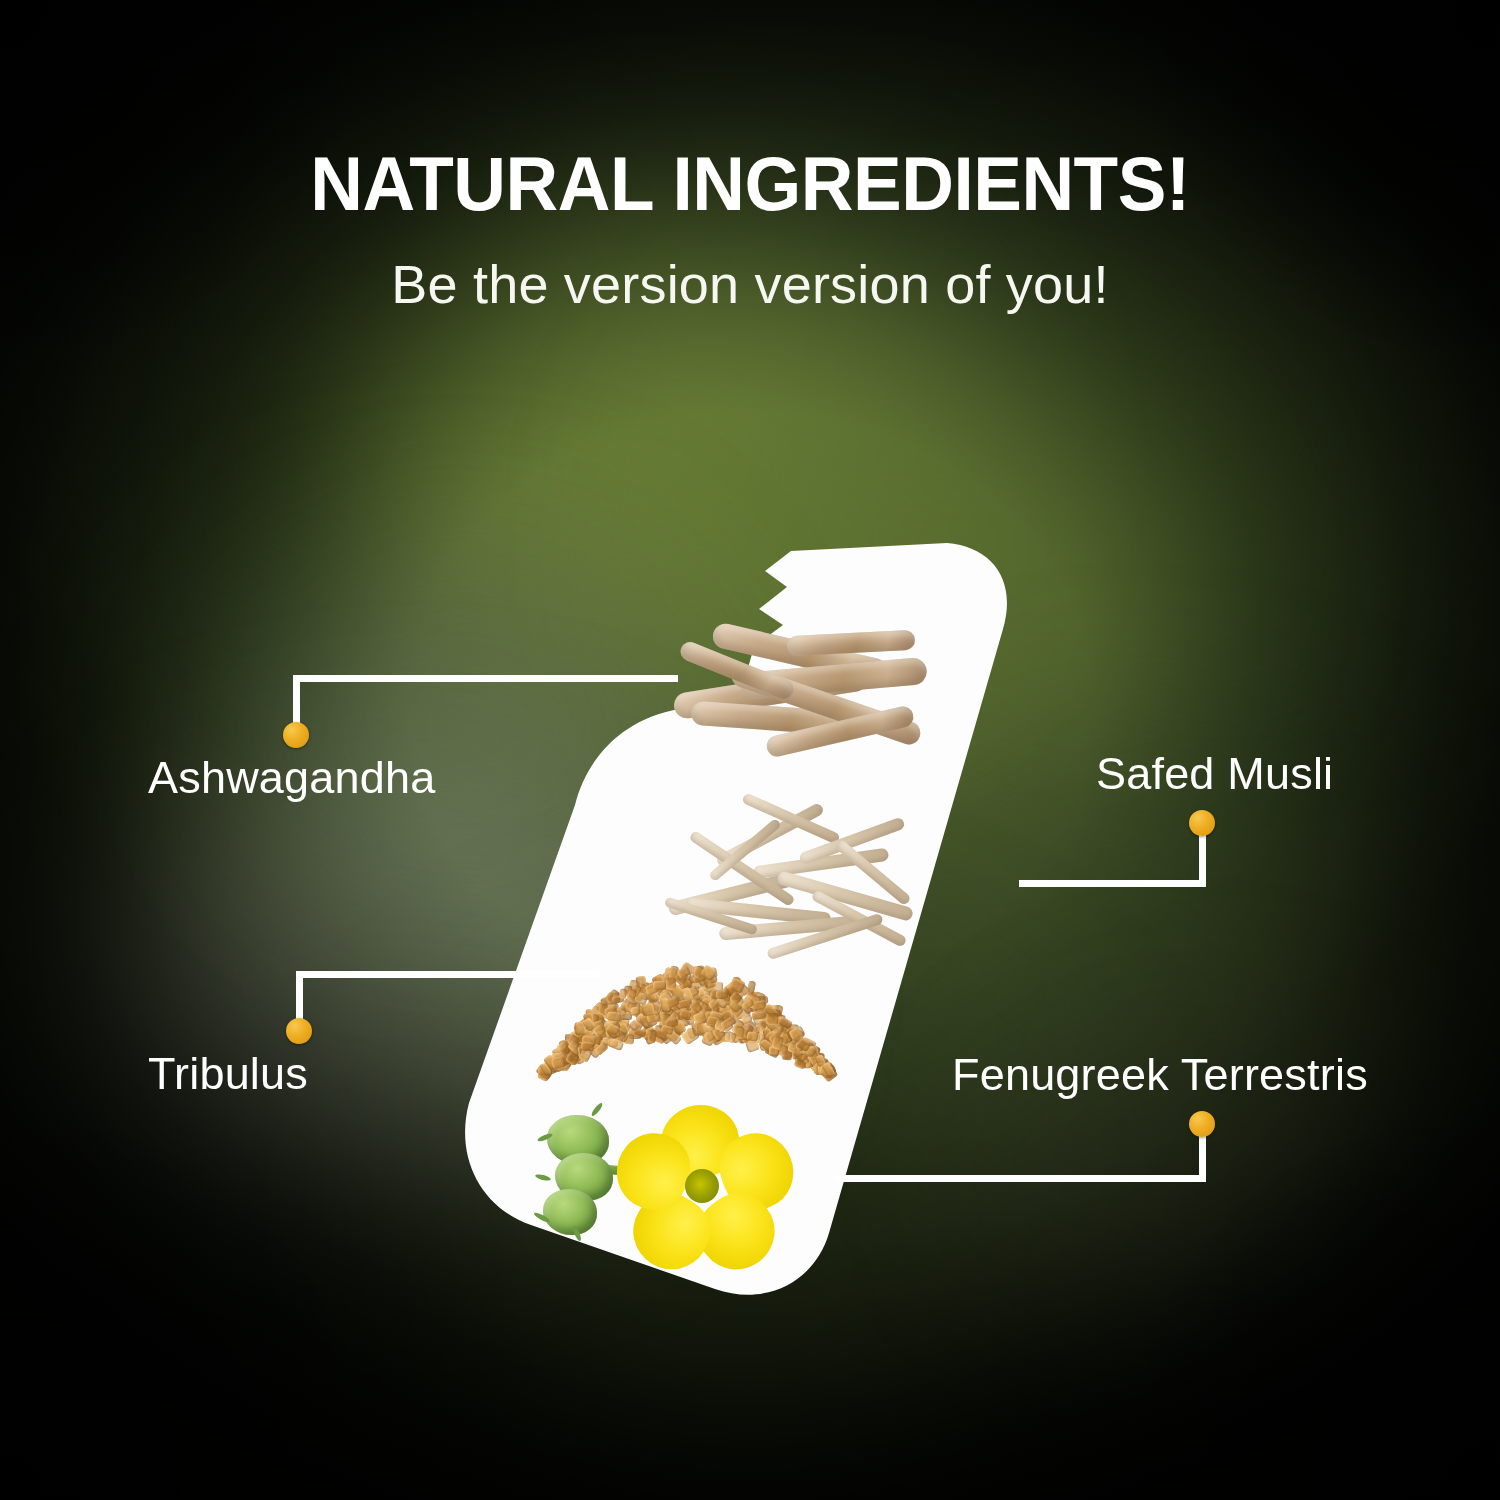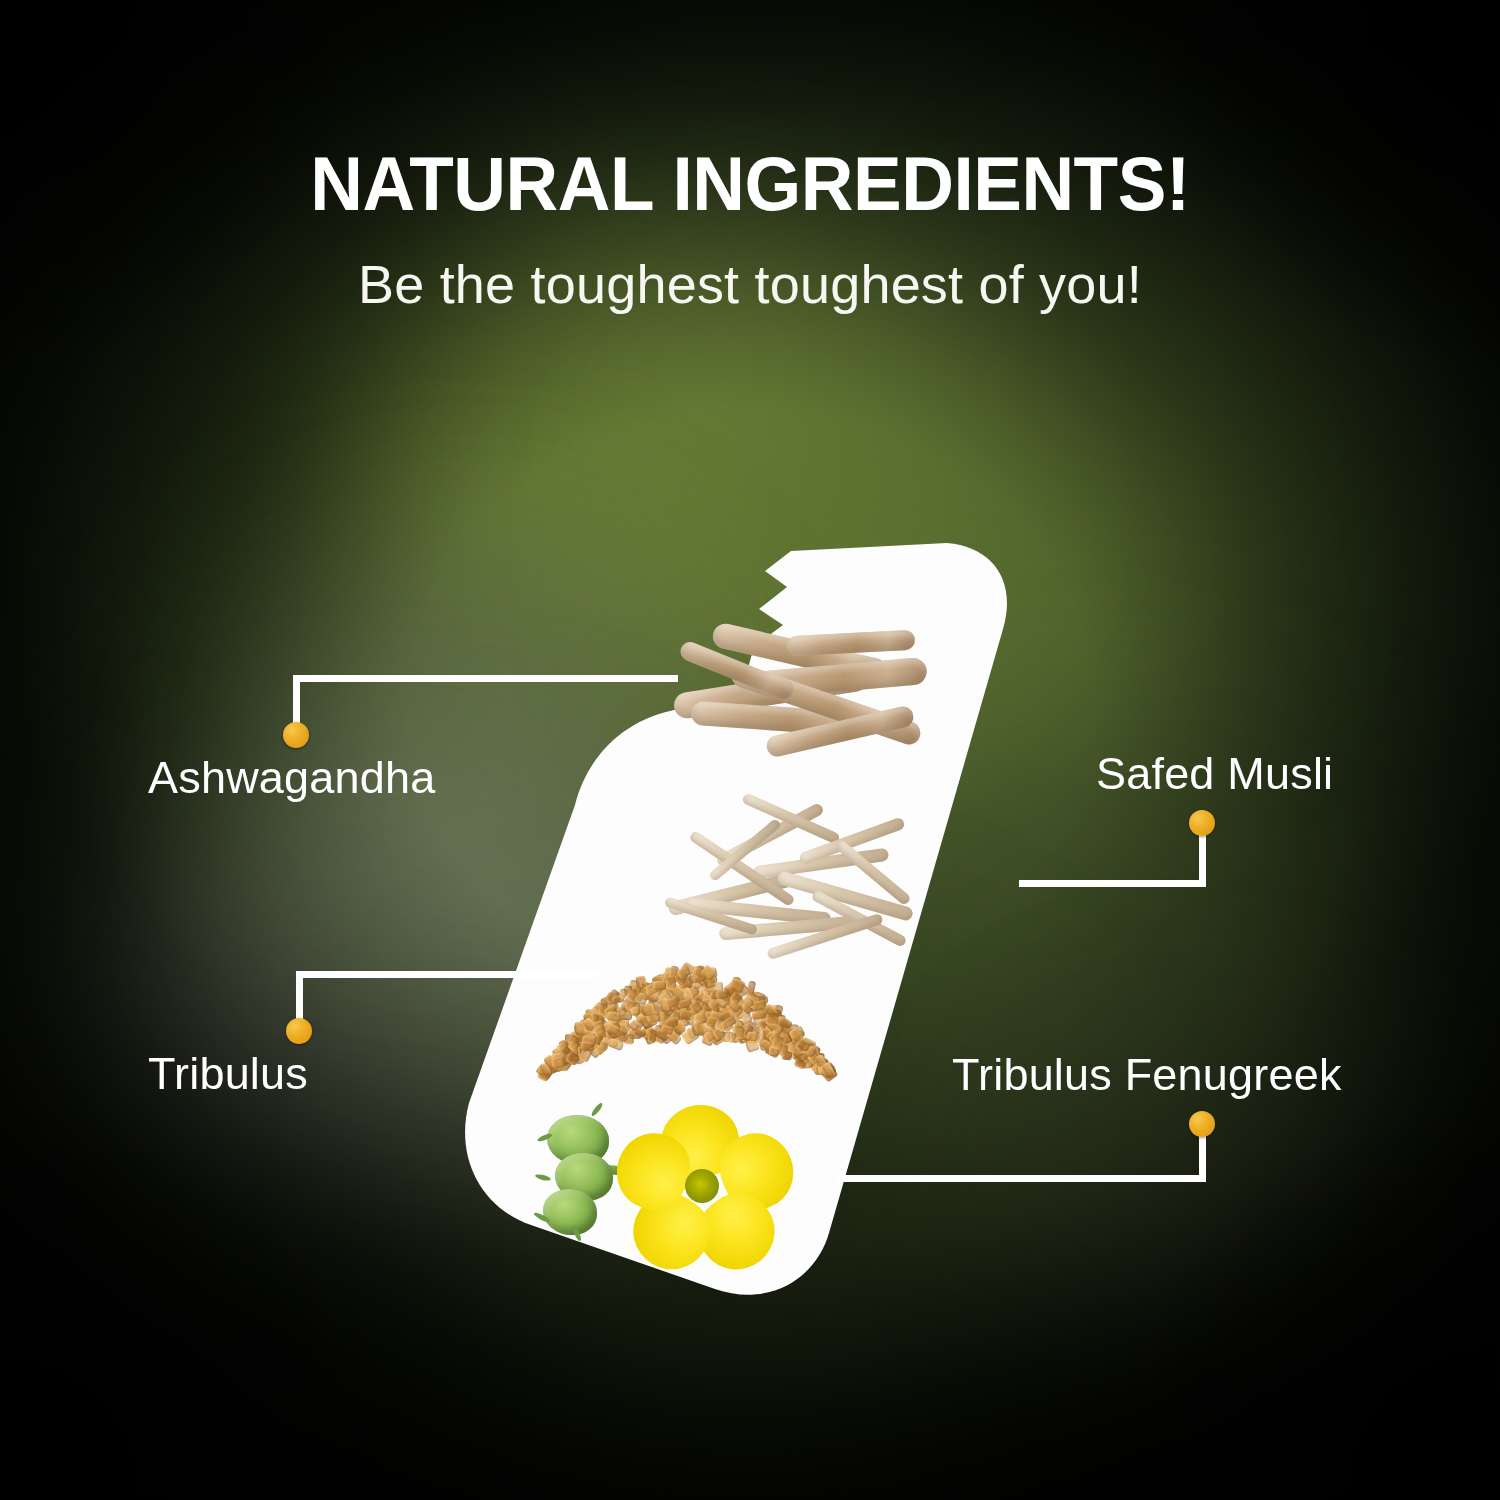--- a/index.html
+++ b/index.html
@@ -136,21 +136,21 @@
   </div>
   <div class="bg-layer">
     <div class="mist mist-1"></div>
     <div class="mist mist-2"></div>
     <div class="mist mist-3"></div>
   </div>
   <div class="bg-layer vignette"></div>
   <div class="bg-layer vignette-corners"></div>
 
   <div class="headline">NATURAL INGREDIENTS!</div>
-  <div class="subheadline">Be the toughest toughest of you!</div>
+  <div class="subheadline">Be the version version of you!</div>
 
   <div id="bottle-wrap">
     <svg width="608" height="752" viewBox="0 0 608 752" style="position:absolute;left:0;top:0;">
       <defs>
         <clipPath id="bottleClip">
           <path d="M344 8 L318 28 L340 44 L312 66 L336 82 L306 104
                    C 300 150 268 160 232 166
                    C 176 176 140 214 128 262
                    L 22 560
                    C 8 612 32 664 84 682
@@ -801,16 +801,16 @@
     <div class="callout-line" style="left:296px;top:971px;width:303px;height:7px;"></div>
     <div class="callout-line" style="left:296px;top:971px;width:7px;height:62px;"></div>
     <div class="callout-dot" style="left:286px;top:1018px;"></div>
     <div class="callout-label" style="left:148px;top:1048px;">Tribulus</div>
   </div>
 
   <div>
     <div class="callout-line" style="left:1199px;top:1126px;width:7px;height:56px;"></div>
     <div class="callout-line" style="left:836px;top:1175px;width:370px;height:7px;"></div>
     <div class="callout-dot" style="left:1189px;top:1111px;"></div>
-    <div class="callout-label callout-label right" style="left:952px;top:1049px;">Tribulus Fenugreek</div>
+    <div class="callout-label callout-label right" style="left:952px;top:1049px;">Fenugreek Terrestris</div>
   </div>
 
 </div>
 
 </body></html>

